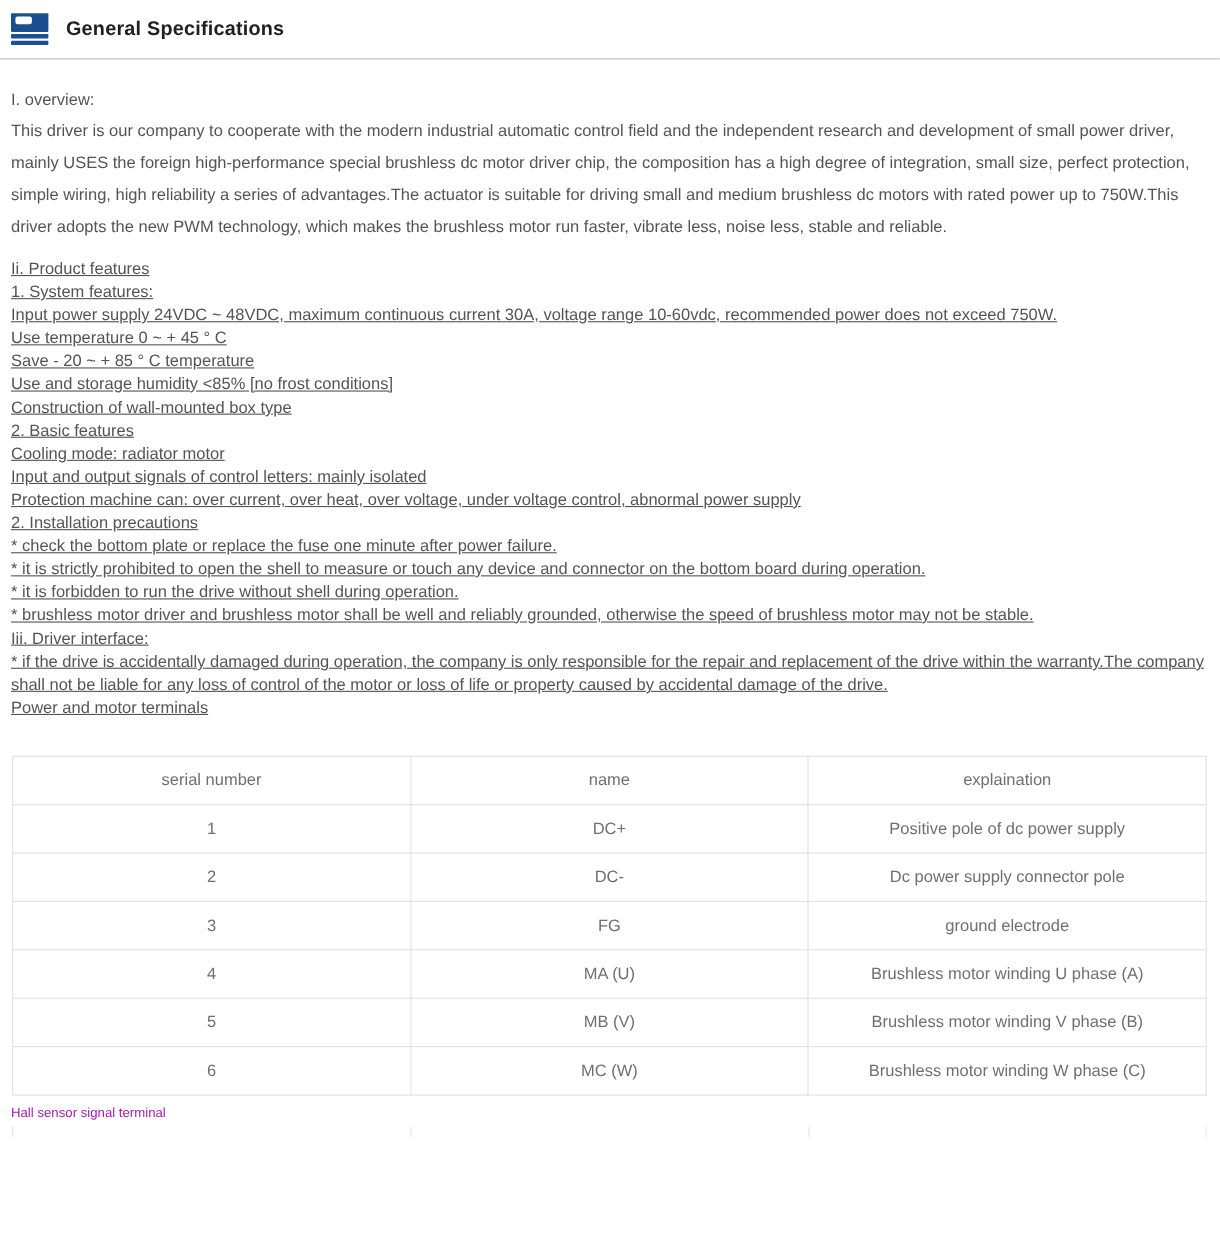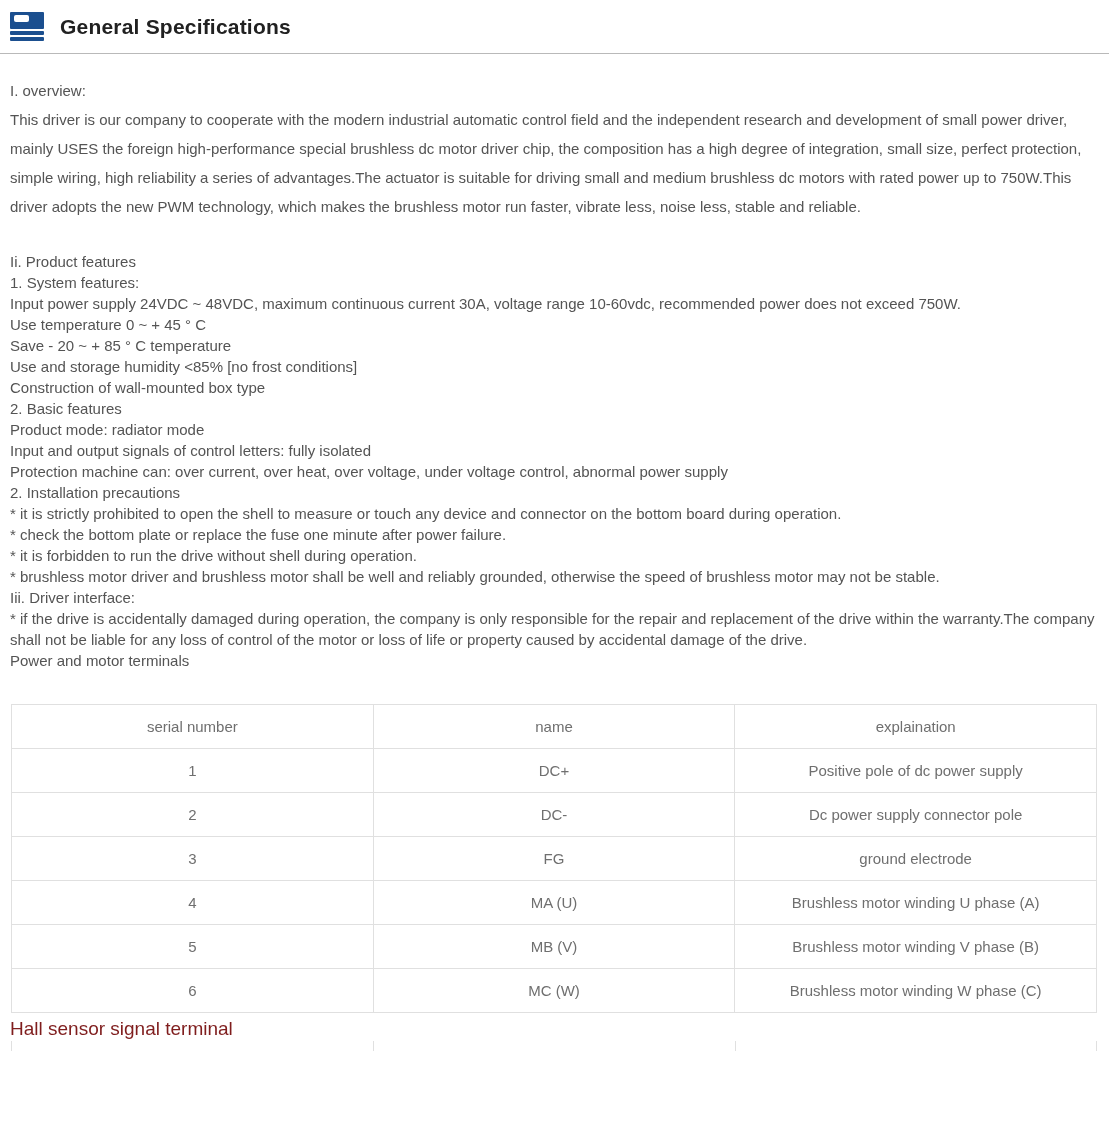--- a/index.html
+++ b/index.html
@@ -51,39 +51,40 @@
     border-radius: 2px;
   }
   .hdr-icon .stripe {
     height: 4px;
     margin-top: 2px;
     background: #1b4f8f;
     border-radius: 1px;
   }
   .page-title {
     margin: 0;
-    font-size: 21px;
+    font-size: 18px;
     font-weight: bold;
     color: #212121;
     letter-spacing: 0.2px;
   }
 
   
   .main {
     padding: 0 8px 0 10px;
     color: #545454;
     font-size: 15px;
   }
   .overview {
     margin: 22px 0 0 0;
     line-height: 29px;
   }
   .features-block {
-    margin-top: 30px;
+    margin-top: 13px;
     line-height: 21px;
+    text-decoration: underline;
   }
   .feature-line { min-height: 21px; }
 
   
   .tbl-wrap { margin: 33px 0 0 1px; }
   table.spec {
     border-collapse: collapse;
     table-layout: fixed;
     width: 1086px;
   }
@@ -93,22 +94,22 @@
     text-align: center;
     vertical-align: middle;
     font-size: 15px;
     color: #6f6f6f;
     padding: 0 6px;
   }
 
   .hall-label {
     margin: 5px 0 0 0;
     line-height: 21px;
-    font-size: 19px;
-    color: #7f1d1d;
+    font-size: 12px;
+    color: #a21caf;
   }
 
   
   .next-table-peek {
     position: relative;
     margin: 2px 0 0 1px;
     width: 1086px;
     height: 10px;
     overflow: hidden;
   }
@@ -147,26 +148,26 @@
 
     <div class="features-block">
         <div class="feature-line">Ii. Product features</div>
         <div class="feature-line">1. System features:</div>
         <div class="feature-line">Input power supply 24VDC ~ 48VDC, maximum continuous current 30A, voltage range 10-60vdc, recommended power does not exceed 750W.</div>
         <div class="feature-line">Use temperature 0 ~ + 45 ° C</div>
         <div class="feature-line">Save - 20 ~ + 85 ° C temperature</div>
         <div class="feature-line">Use and storage humidity &lt;85% [no frost conditions]</div>
         <div class="feature-line">Construction of wall-mounted box type</div>
         <div class="feature-line">2. Basic features</div>
-        <div class="feature-line">Product mode: radiator mode</div>
-        <div class="feature-line">Input and output signals of control letters: fully isolated</div>
+        <div class="feature-line">Cooling mode: radiator motor</div>
+        <div class="feature-line">Input and output signals of control letters: mainly isolated</div>
         <div class="feature-line">Protection machine can: over current, over heat, over voltage, under voltage control, abnormal power supply</div>
         <div class="feature-line">2. Installation precautions</div>
+        <div class="feature-line">* check the bottom plate or replace the fuse one minute after power failure.</div>
         <div class="feature-line">* it is strictly prohibited to open the shell to measure or touch any device and connector on the bottom board during operation.</div>
-        <div class="feature-line">* check the bottom plate or replace the fuse one minute after power failure.</div>
         <div class="feature-line">* it is forbidden to run the drive without shell during operation.</div>
         <div class="feature-line">* brushless motor driver and brushless motor shall be well and reliably grounded, otherwise the speed of brushless motor may not be stable.</div>
         <div class="feature-line">Iii. Driver interface:</div>
         <div class="feature-line">* if the drive is accidentally damaged during operation, the company is only responsible for the repair and replacement of the drive within the warranty.The company shall not be liable for any loss of control of the motor or loss of life or property caused by accidental damage of the drive.</div>
         <div class="feature-line">Power and motor terminals</div>
       </div>
 
     <div class="tbl-wrap">
       <table class="spec">
         <tbody>

